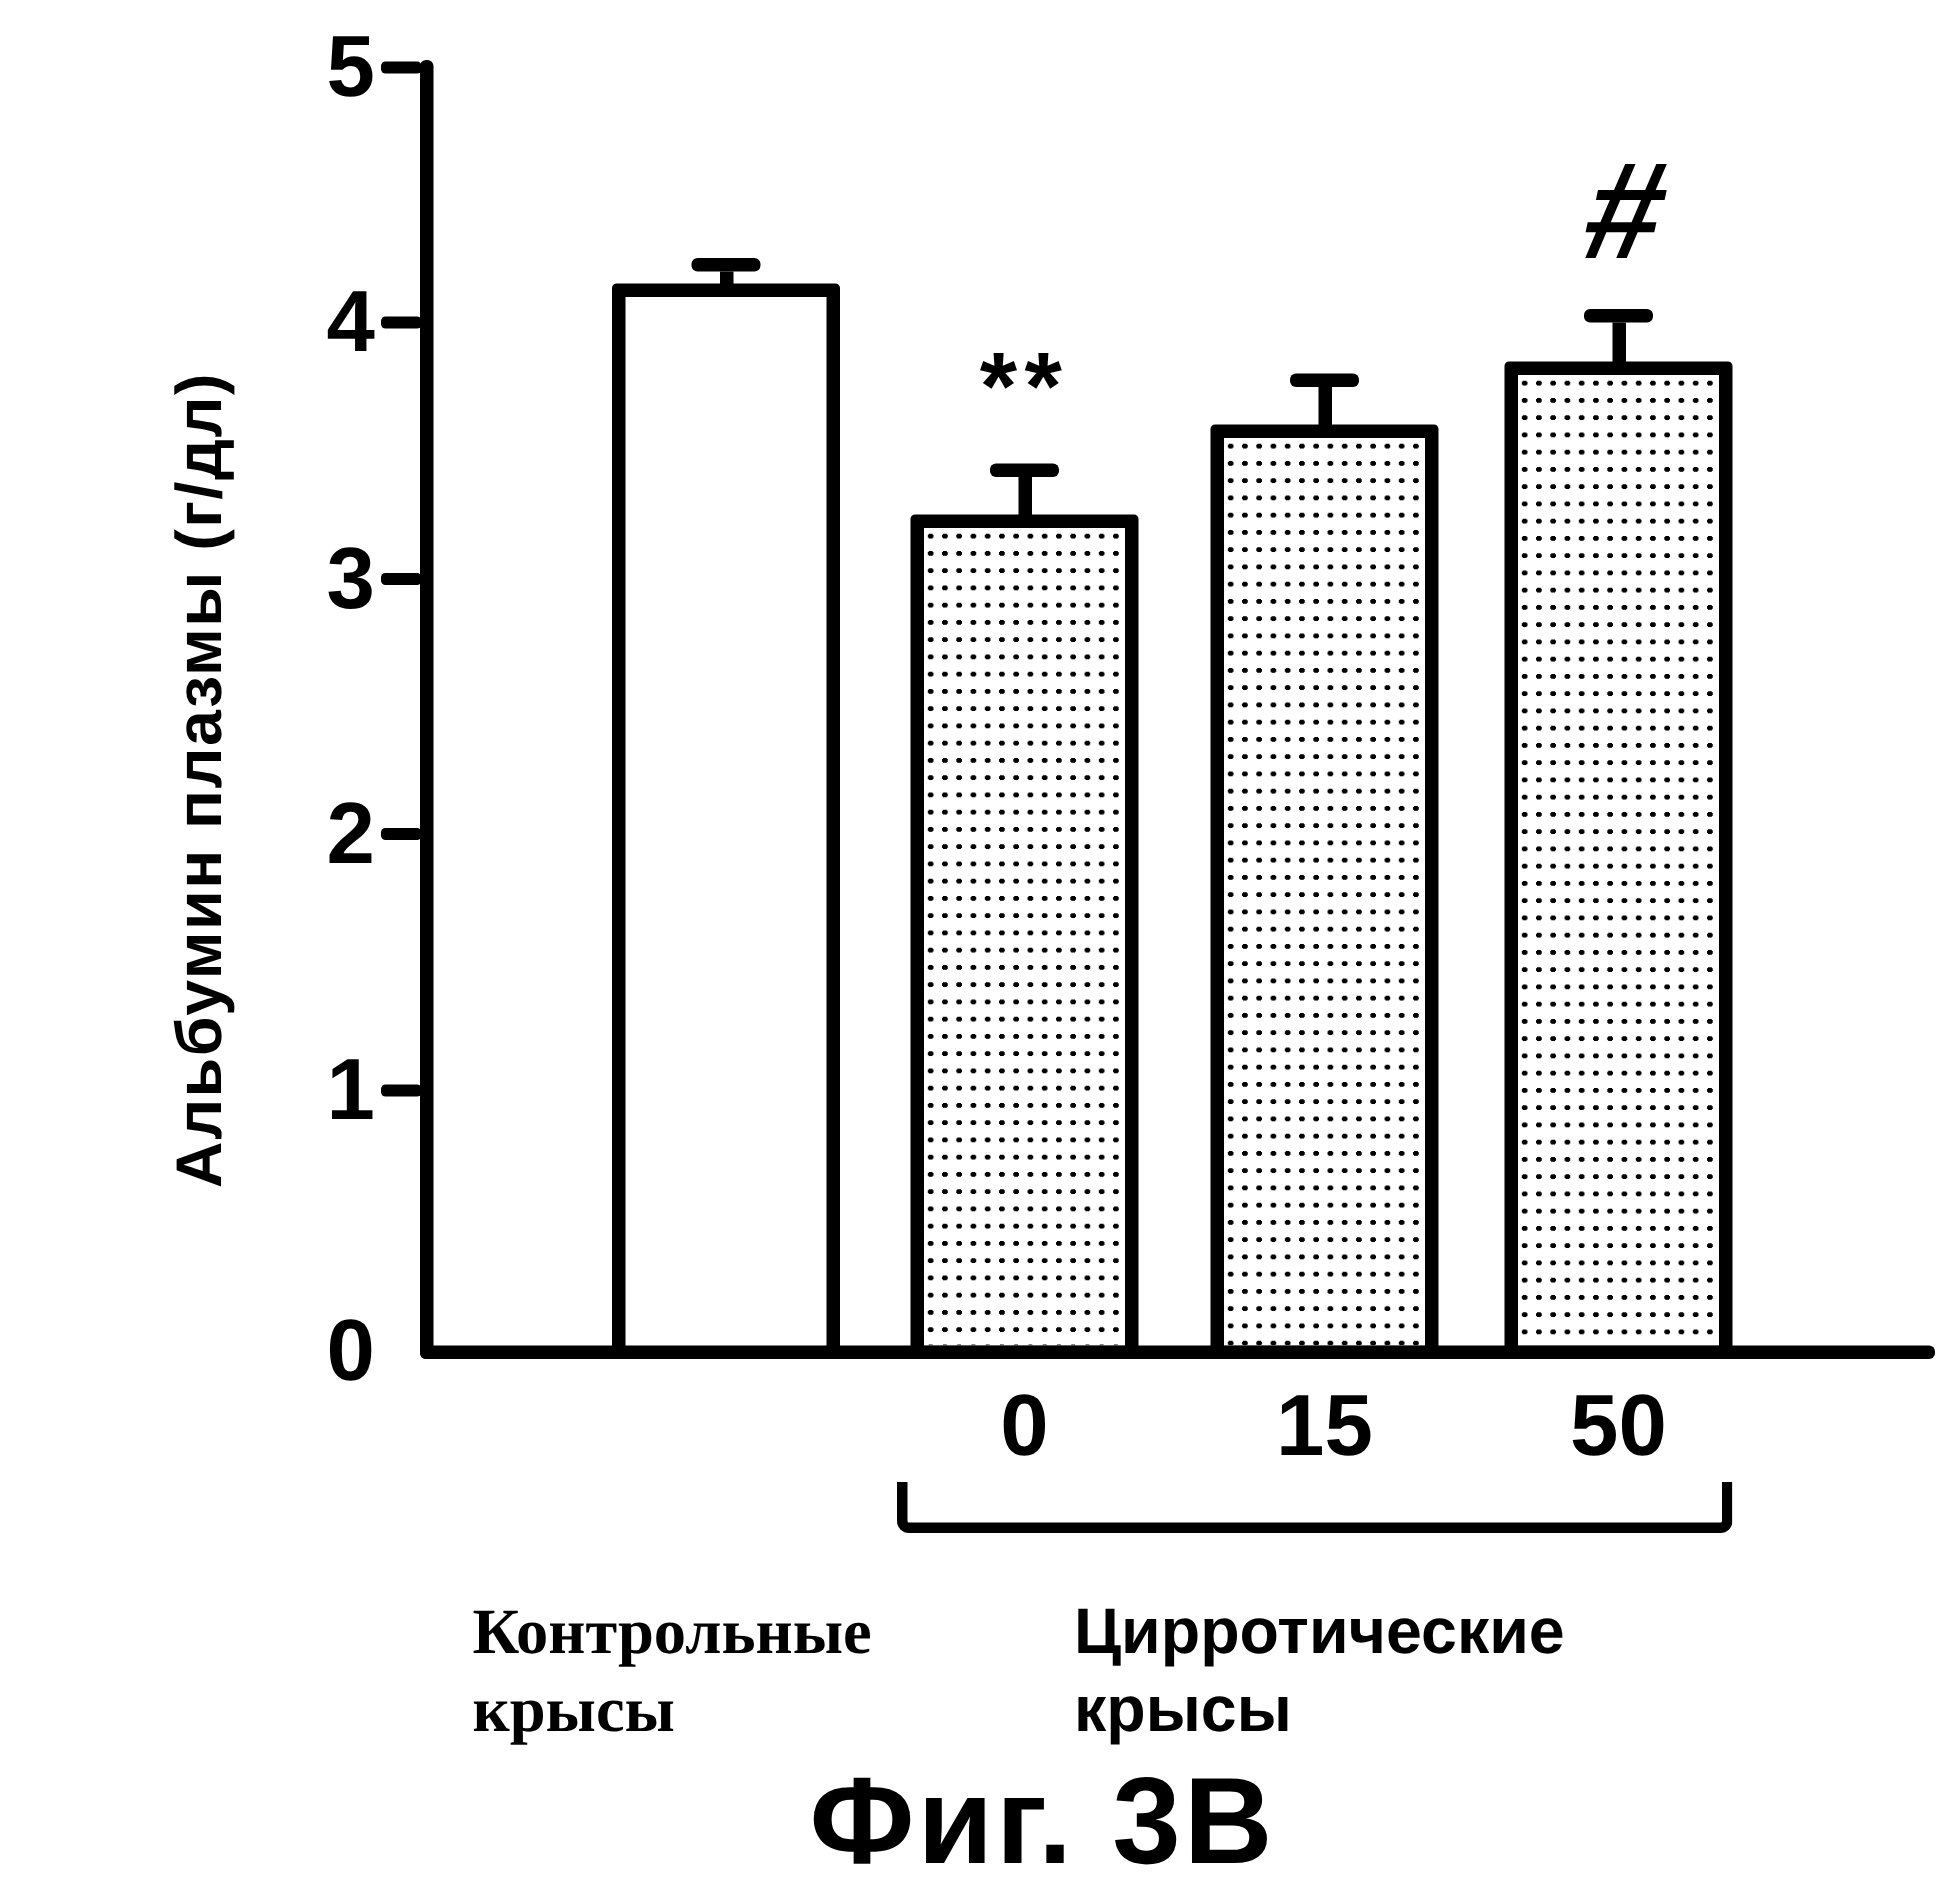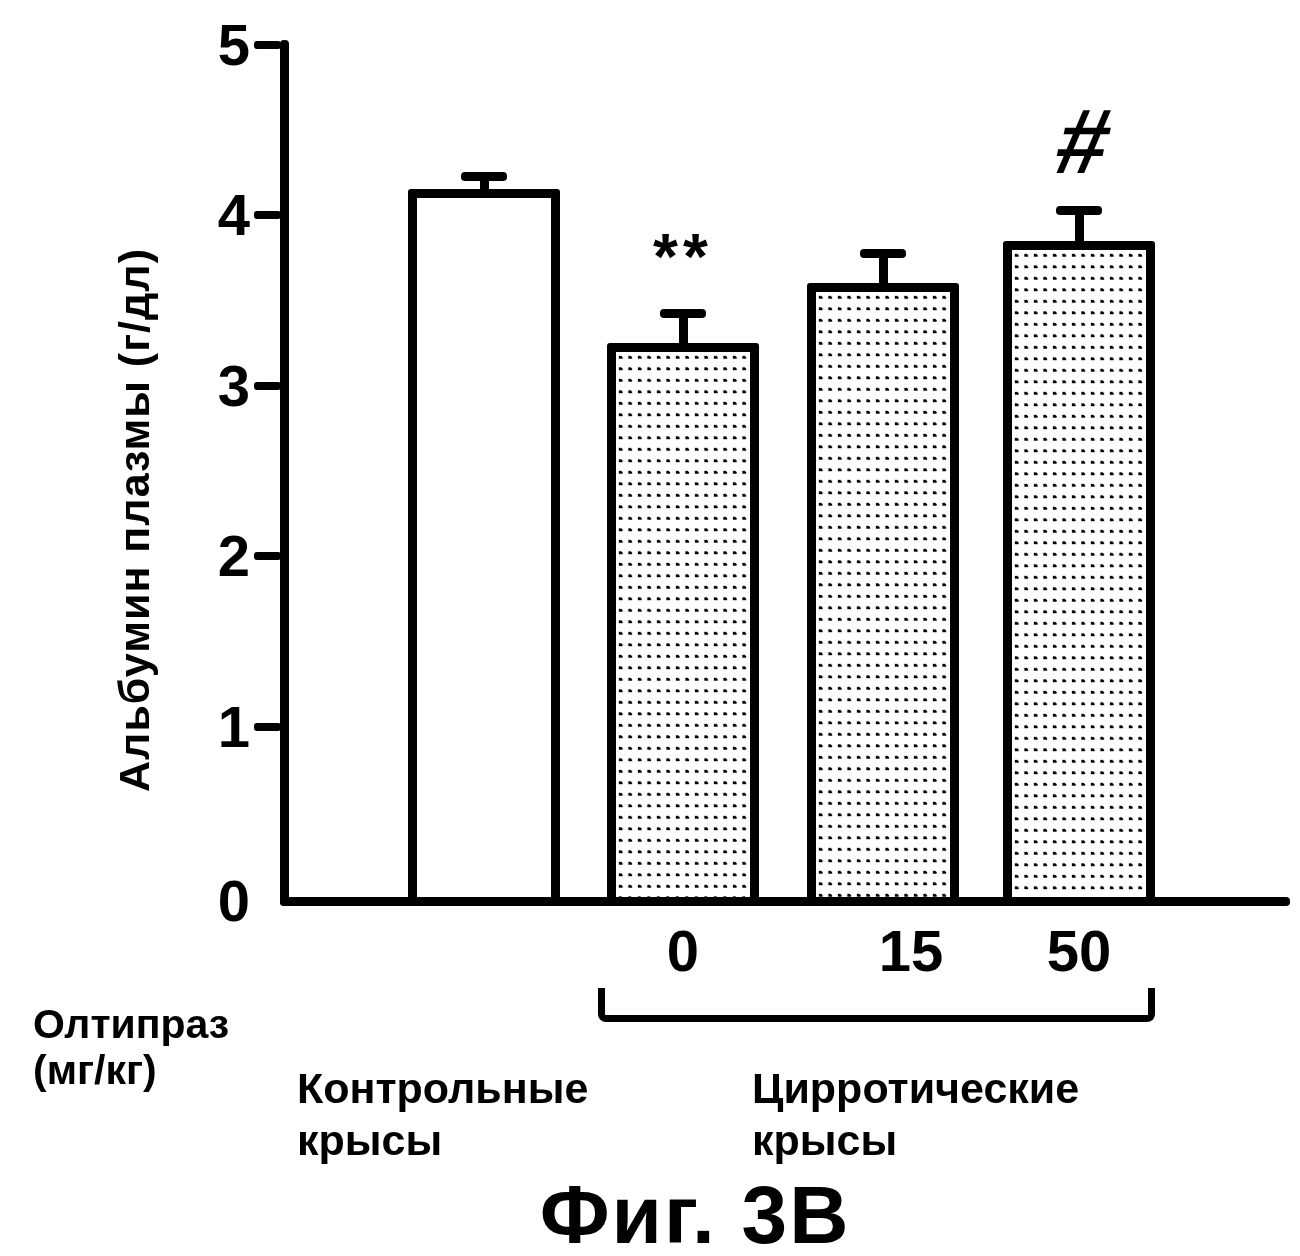--- a/index.html
+++ b/index.html
@@ -116,22 +116,22 @@
   }
 
   
   .group-label {
     position: absolute;
     top: 1063px;
     font-size: 43px;
     font-weight: 700;
     line-height: 1.2;
   }
-  .group-label.control  { left: 297px; }
-  .group-label.cirrhotic { left: 752px; }
+  .group-label.control  { left: 315px; font-family: Liberation Serif, serif; }
+  .group-label.cirrhotic { left: 716px; }
 
   
   .figure-title {
     position: absolute;
     left: 695px; top: 1168px;
     transform: translateX(-50%);
     font-size: 82px;
     font-weight: 700;
     letter-spacing: 2px;
     white-space: nowrap;
@@ -163,34 +163,30 @@
       <div class="err-stem" style="left: 479.5px; top: 181.375px; height: 17.05px;"></div>
       <div class="err-cap" style="left: 461px; top: 172.375px;"></div>
       <div class="bar stippled" style="left: 607px; top: 342.875px; width: 152px; height: 563.125px;"></div>
       <div class="err-stem" style="left: 678.5px; top: 317.775px; height: 34.1px;"></div>
       <div class="err-cap" style="left: 660px; top: 308.775px;"></div>
       <div class="dose-label" style="left: 683px;">0</div>
       <div class="annot stars" style="left: 683px; top: 224.775px;">**</div>
       <div class="bar stippled" style="left: 807px; top: 283.2px; width: 152px; height: 622.8px;"></div>
       <div class="err-stem" style="left: 878.5px; top: 258.1px; height: 34.1px;"></div>
       <div class="err-cap" style="left: 860px; top: 249.1px;"></div>
-      <div class="dose-label" style="left: 911px;">15</div>
+      <div class="dose-label" style="left: 883px;">15</div>
       <div class="bar stippled" style="left: 1003px; top: 240.575px; width: 152px; height: 665.425px;"></div>
       <div class="err-stem" style="left: 1074.5px; top: 215.475px; height: 34.1px;"></div>
       <div class="err-cap" style="left: 1056px; top: 206.475px;"></div>
       <div class="dose-label" style="left: 1079px;">50</div>
       <div class="annot hash" style="left: 1084px; top: 95.475px;">#</div>
     </div>
 
   <div class="group-bracket"></div>
 
-  <div class="dose-axis-label">
-    <div>Олтипраз</div>
-    <div>(мг/кг)</div>
-  </div>
 
   <div class="group-label control">
     <div>Контрольные</div>
     <div>крысы</div>
   </div>
 
   <div class="group-label cirrhotic">
     <div>Цирротические</div>
     <div>крысы</div>
   </div>

